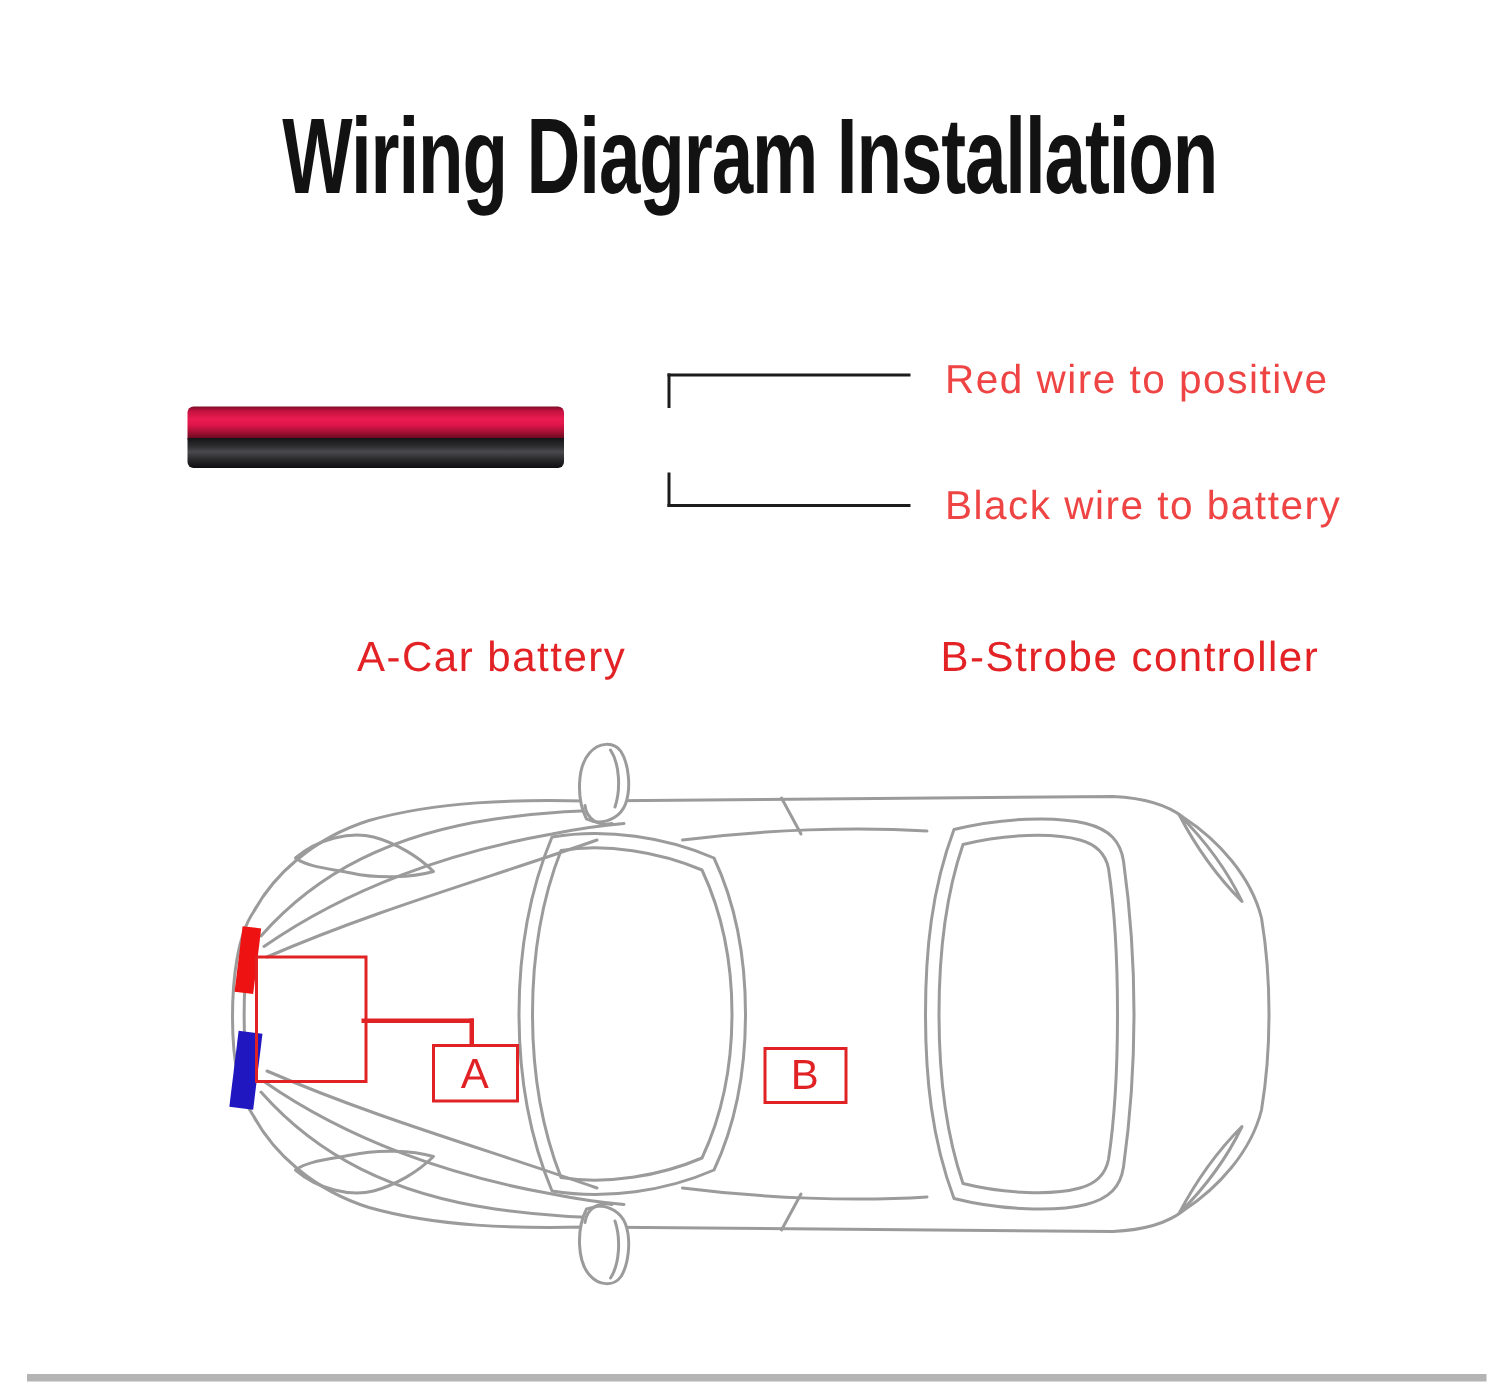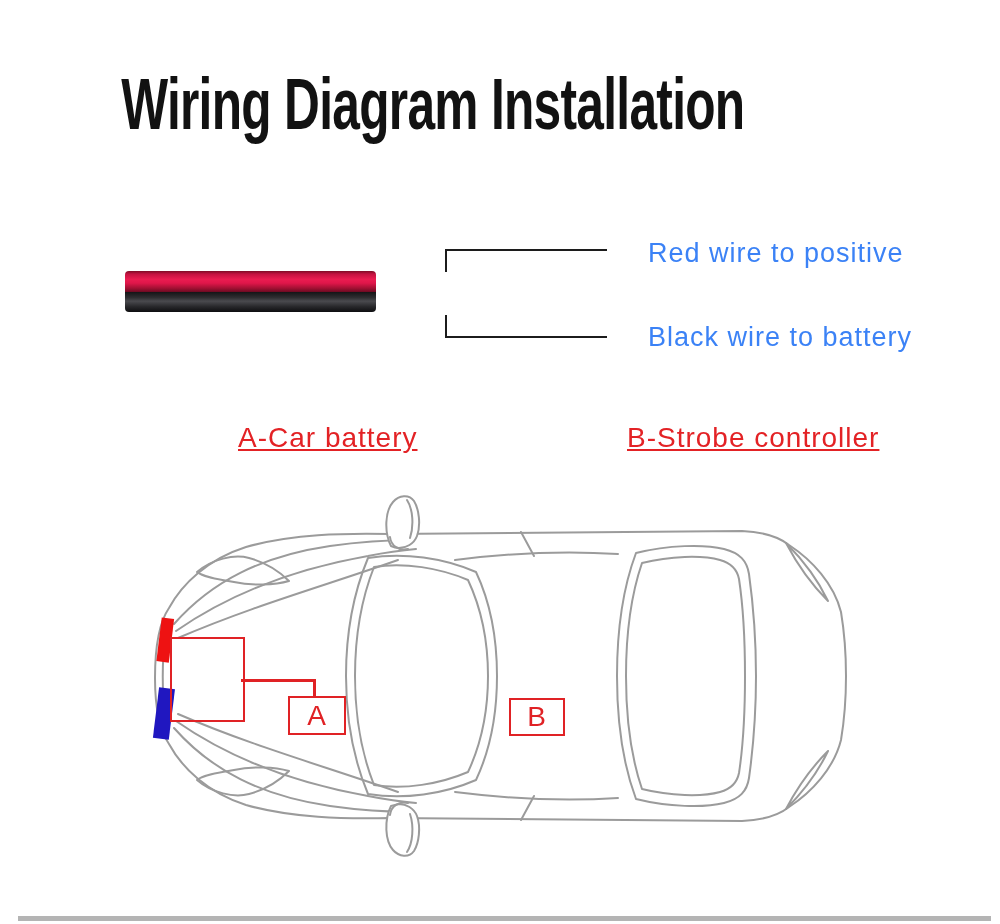--- a/index.html
+++ b/index.html
@@ -1,45 +1,45 @@
 <!DOCTYPE html>
 <html><head>
 <meta charset="utf-8">
 <style>
   html,body{margin:0;padding:0;background:#ffffff;}
   #canvas{
     position:relative;width:1000px;height:924px;background:#ffffff;overflow:hidden;
     font-family:"Liberation Sans","DejaVu Sans",sans-serif;
   }
   
-  .title-wrap{position:absolute;top:70px;left:0;width:1000px;text-align:left;white-space:nowrap;}
+  .title-wrap{position:absolute;top:70px;left:0;width:1000px;text-align:center;white-space:nowrap;}
   .title-text{
     display:inline-block;font-weight:800;font-size:69px;line-height:1.0;color:#121212;
     transform:scaleX(0.72) scaleY(1.04);transform-origin:center;letter-spacing:-1px;
   }
   
   .wire-img{position:absolute;left:125px;top:271px;width:251px;height:41px;}
   .wire-red{
     position:absolute;left:0;top:0;width:251px;height:22px;border-radius:4px 4px 0 0;
     background:linear-gradient(180deg,#7e0c26 0%,#c41240 14%,#ea1c50 38%,#e0164a 55%,#a31033 78%,#5f081d 100%);
   }
   .wire-black{
     position:absolute;left:0;top:21px;width:251px;height:20px;border-radius:0 0 4px 4px;
     background:linear-gradient(180deg,#141416 0%,#2e2e31 28%,#4a4a4e 46%,#29292c 72%,#0e0e10 100%);
   }
   
   .bracket-top{position:absolute;left:445px;top:249px;width:160px;height:21px;
     border-top:2.5px solid #1c1c1c;border-left:2.5px solid #1c1c1c;}
   .bracket-bottom{position:absolute;left:445px;top:315px;width:160px;height:21px;
     border-bottom:2.5px solid #1c1c1c;border-left:2.5px solid #1c1c1c;}
-  .legend-label{position:absolute;font-size:27px;color:#3b82f6;letter-spacing:1px;white-space:nowrap;margin-left:18px;}
+  .legend-label{position:absolute;font-size:27px;color:#ef4444;letter-spacing:1px;white-space:nowrap;}
   .legend-red{left:630px;top:238px;}
   .legend-black{left:630px;top:322px;}
   
-  .comp-label{position:absolute;font-size:28px;color:#e32225;letter-spacing:1px;white-space:nowrap;text-decoration:underline;}
+  .comp-label{position:absolute;font-size:28px;color:#e32225;letter-spacing:1px;white-space:nowrap;}
   .comp-a{left:238px;top:422px;}
   .comp-b{left:627px;top:422px;}
   
   .car-svg{position:absolute;left:0;top:0;width:1000px;height:924px;z-index:1;}
   .car-svg path{vector-effect:non-scaling-stroke;}
   
   .overlay{position:absolute;z-index:3;}
   .battery-box{left:170px;top:637px;width:71px;height:81px;border:2.5px solid #e02225;}
   .conn-h{left:241px;top:679px;width:75px;height:3px;background:#e02225;}
   .conn-v{left:313px;top:679px;width:3px;height:19px;background:#e02225;}

